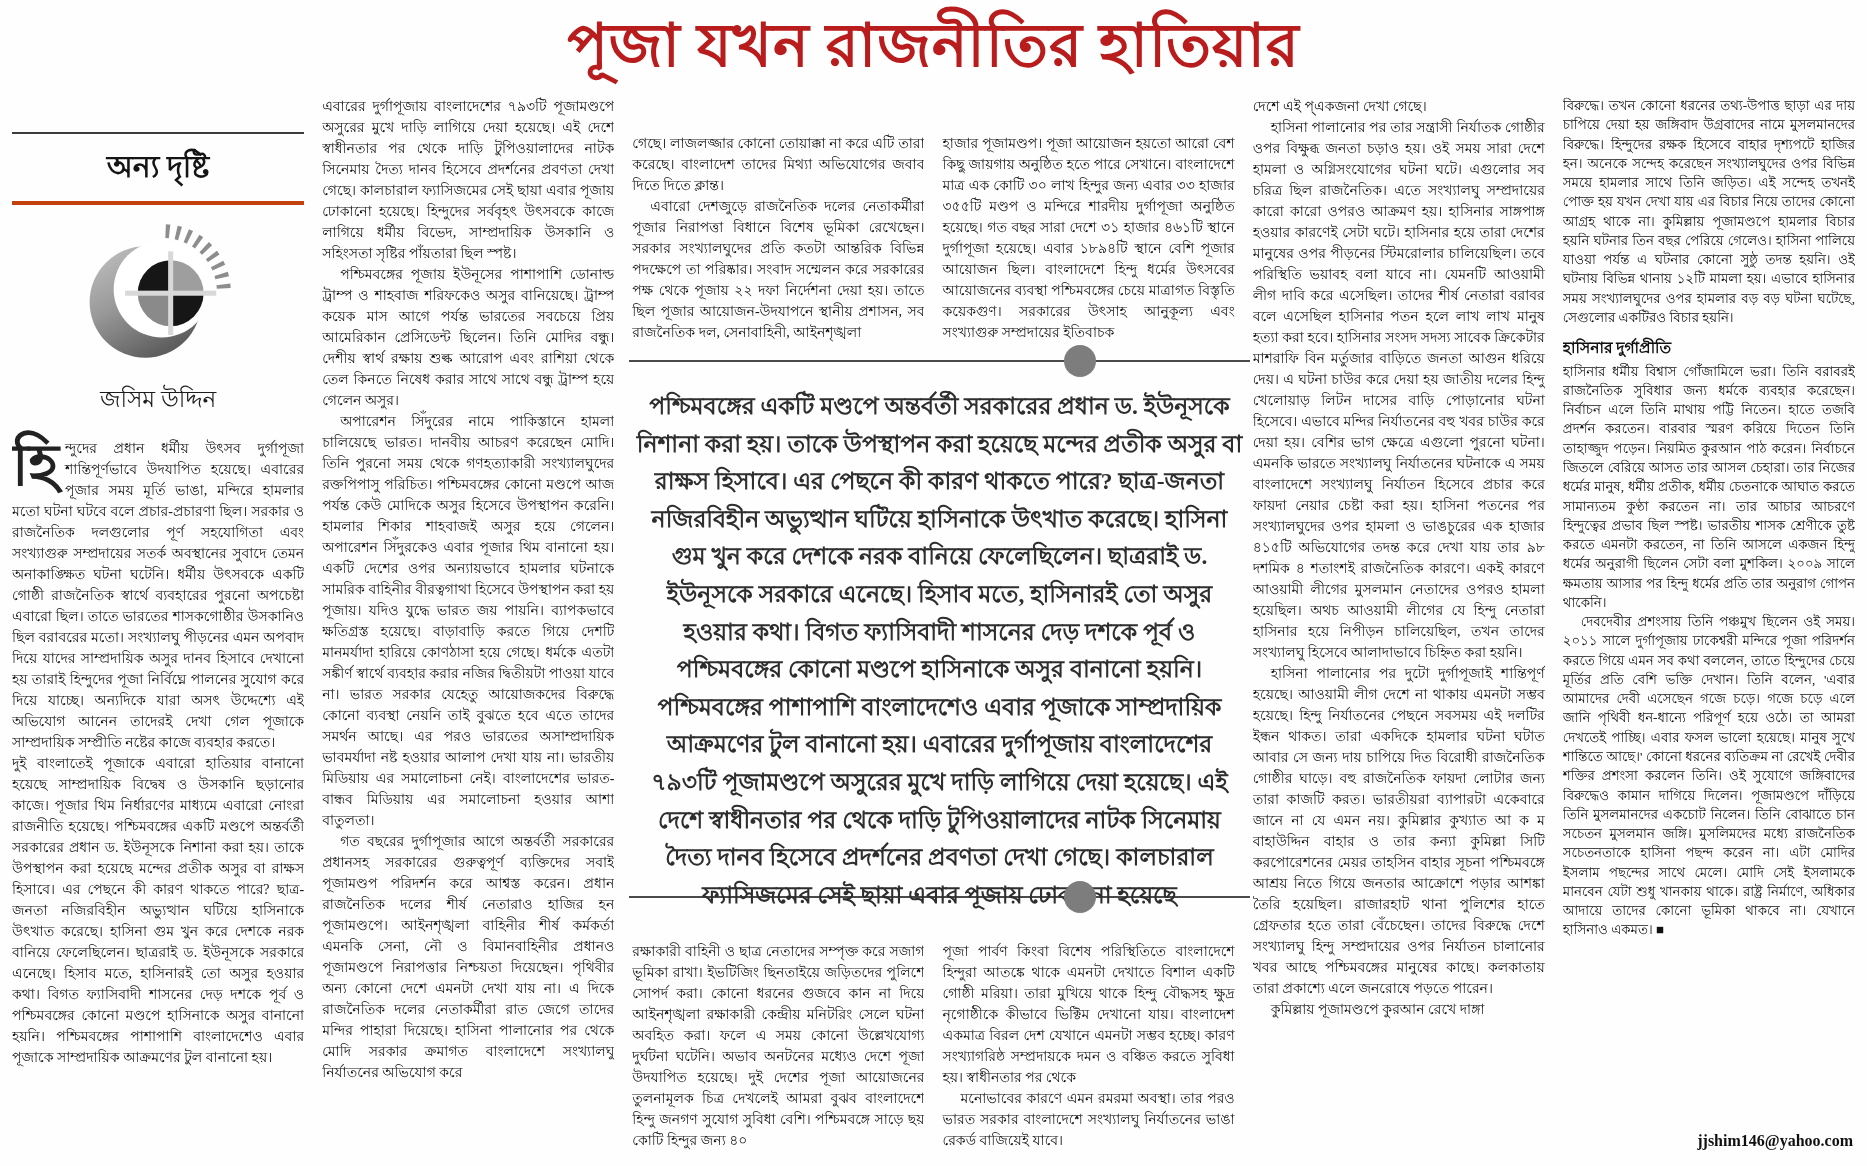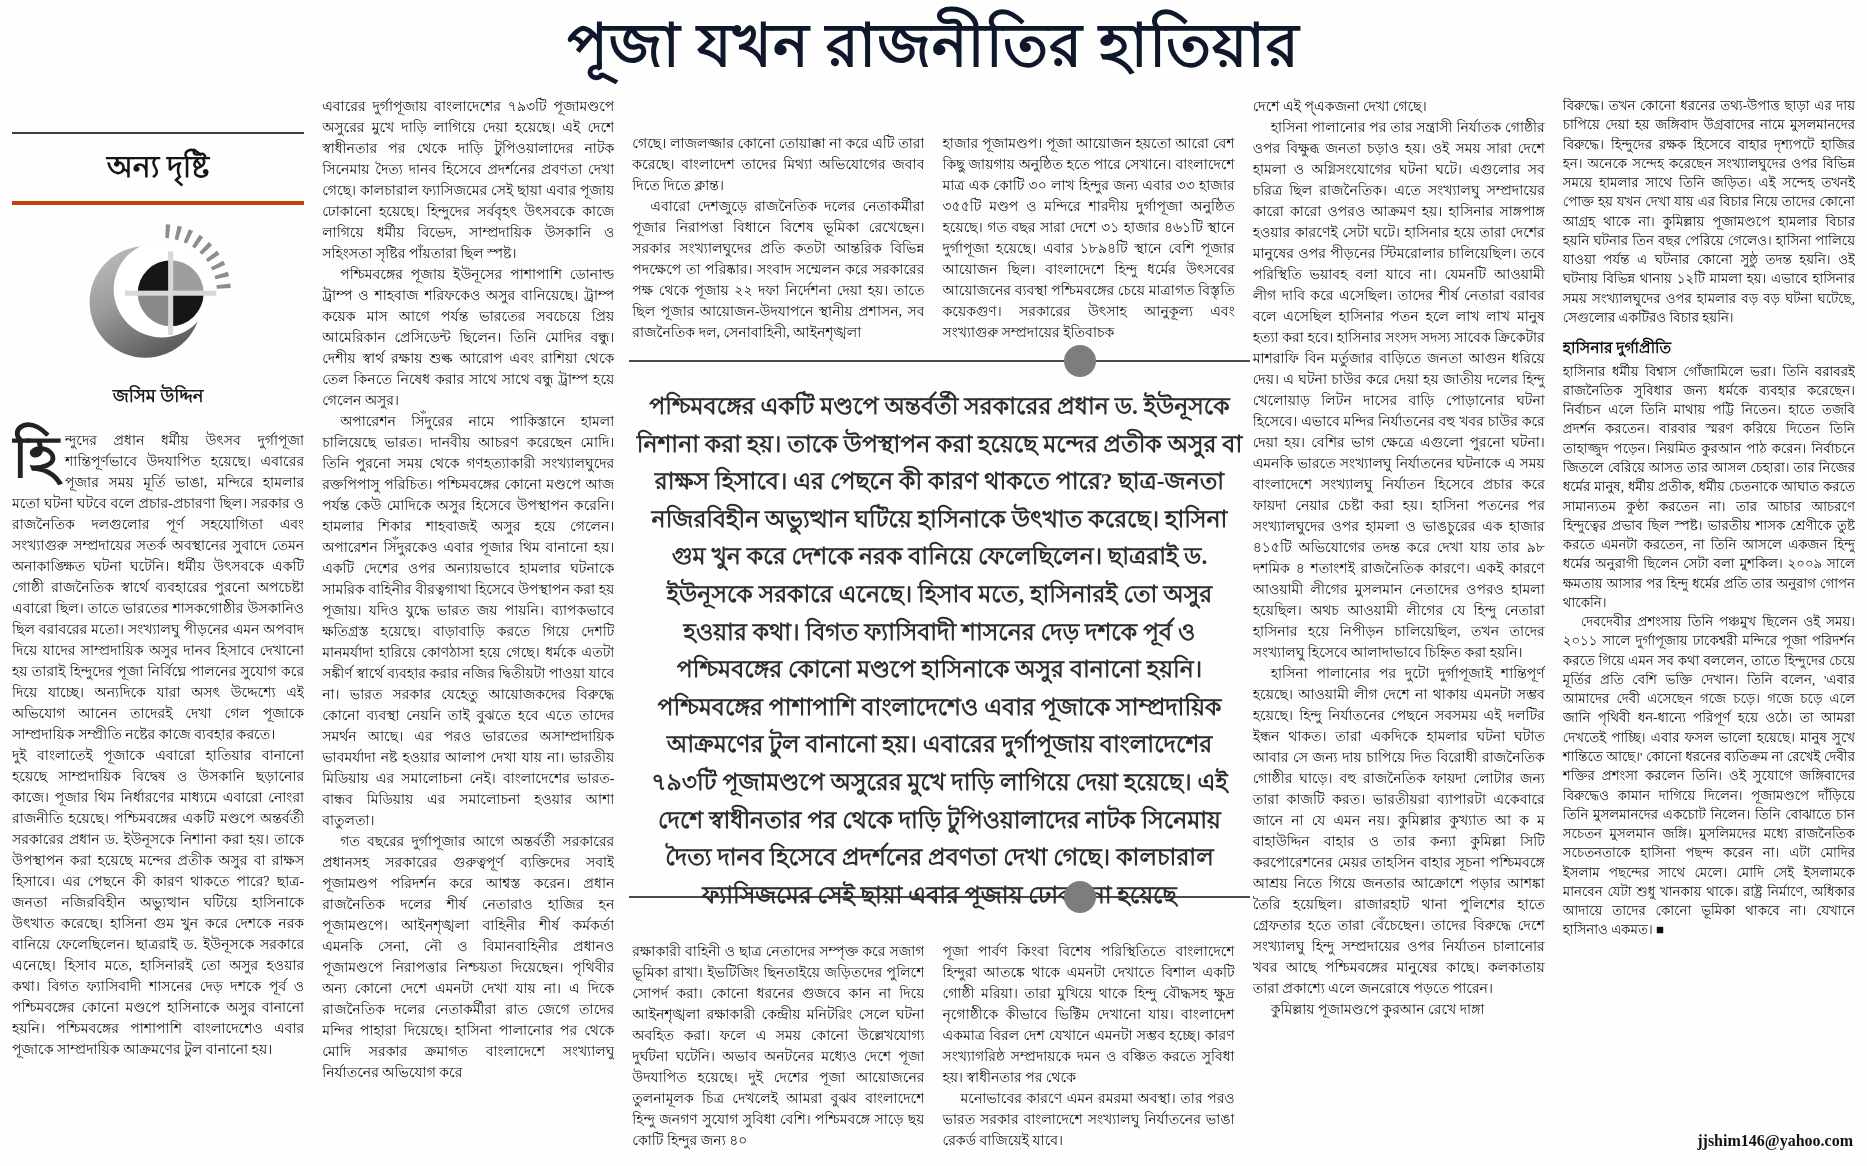--- a/index.html
+++ b/index.html
@@ -1,34 +1,34 @@
 <!DOCTYPE html>
 <html><head>
 <meta charset="utf-8">
 <style>
   html,body{margin:0;padding:0;background:#ffffff;}
   body{width:1867px;height:1166px;overflow:hidden;
        font-family:"Liberation Serif","DejaVu Serif",serif;color:#101010;}
   .page{position:relative;width:1867px;height:1166px;background:#fefefe;}
 
   .headline{height:92px;display:flex;align-items:center;justify-content:center;
-            font-size:60px;font-weight:bold;letter-spacing:1px;color:#0f172a;line-height:1.05;}
+            font-size:60px;font-weight:bold;letter-spacing:1px;color:#b91c1c;line-height:1.05;}
 
   .body-grid{position:relative;margin:4px 12px 0 12px;height:1058px;
              display:grid;grid-template-columns:repeat(6,1fr);column-gap:18px;}
   .col{overflow:hidden;font-size:14px;line-height:1.5;text-align:justify;}
   .para{margin:0;text-indent:18px;}
   .col .para:first-child,.flush .para:first-child{text-indent:0;}
 
   
   .masthead{margin-top:36px;border-top:2px solid #3c3c3c;border-bottom:4px solid #c2410c;
             padding:10px 0 12px 0;text-align:center;}
   .kicker{font-size:30px;font-weight:bold;color:#151515;}
   .logo-wrap{display:flex;justify-content:center;margin:16px 0 4px 0;}
-  .author{text-align:center;font-size:18px;font-weight:bold;color:#1b1b1b;margin:2px 0 20px 0;}
+  .author{text-align:center;font-size:23px;font-weight:normal;color:#1b1b1b;margin:2px 0 20px 0;}
   .dropcap{float:left;font-size:58px;line-height:0.82;font-weight:bold;
            padding:4px 6px 0 0;color:#222;}
 
   
   .split{display:flex;flex-direction:column;margin-top:37px;}
   .split .top{height:262px;overflow:hidden;flex:none;}
   .split .mid-spacer{flex:none;height:546px;}
   .split .bottom{flex:1;overflow:hidden;}
 
   .pullquote{position:absolute;left:calc(33.333% + 3px);width:calc(33.333% + 6px);

